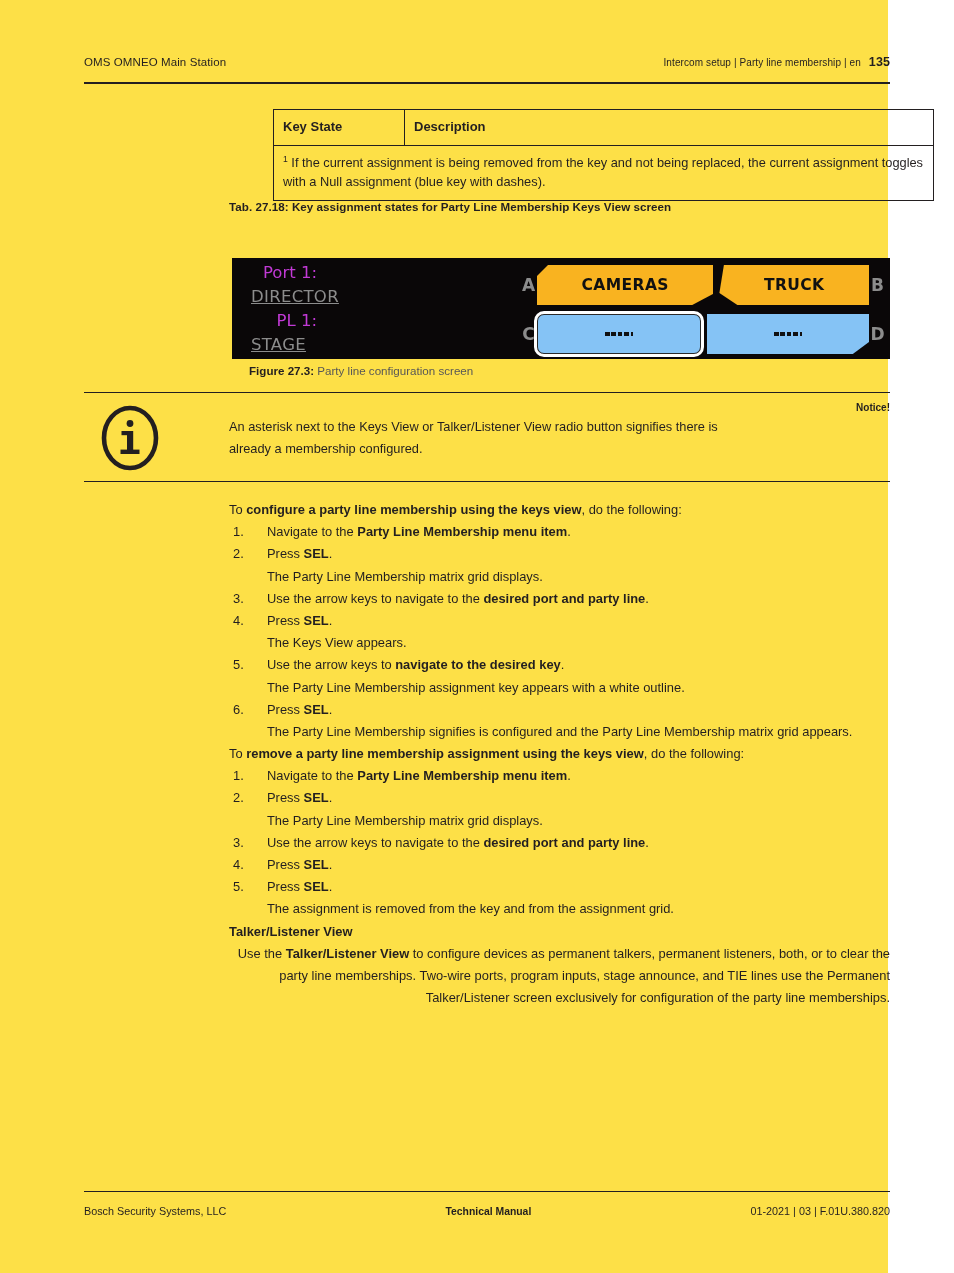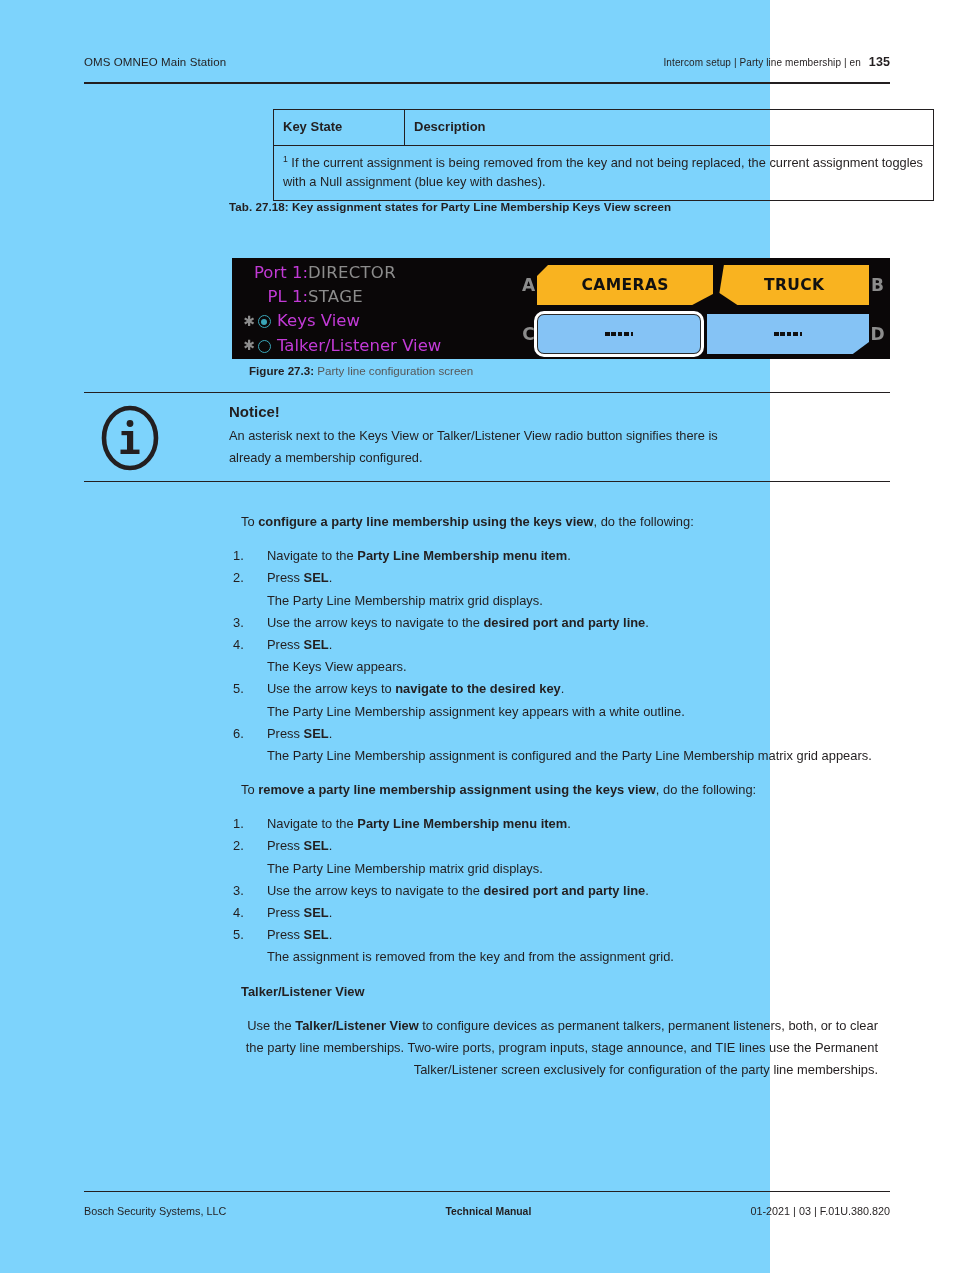--- a/index.html
+++ b/index.html
@@ -3,21 +3,21 @@
 <meta charset="utf-8">
 <style>
   * { box-sizing: border-box; margin: 0; padding: 0; }
   html, body {
     width: 954px;
     height: 1273px;
     background: #ffffff;
     font-family: "Liberation Sans", sans-serif;
     color: #231f20;
   }
-  .page { position: relative; width: 770px; height: 1273px; background: #7dd3fc; }
+  .page { position: relative; width: 888px; height: 1273px; background: #fde047; }
 
   
   .header {
     position: absolute;
     left: 84px; top: 55px; width: 806px;
     display: flex; justify-content: space-between; align-items: baseline;
     font-size: 11.5px; color: #231f20; letter-spacing: .1px;
   }
   .header-right { display: flex; align-items: baseline; gap: 0; }
   .header-right .crumbs { font-size: 10px; }
@@ -53,23 +53,23 @@
   .device {
     position: absolute; left: 232px; top: 258px;
     width: 658px; height: 101px;
     background: #0a0708;
     overflow: hidden;
   }
   .dev-left {
     position: absolute; left: 10px; top: 3px; width: 270px;
     font-family: "DejaVu Sans", sans-serif;
   }
-  .dev-row { display: flex; align-items: baseline; font-size: 16.5px; line-height: 1.46; }
+  .dev-row { display: flex; align-items: baseline; font-size: 16.5px; line-height: 1.46; flex-direction: column; }
   .dev-row .lbl { color: #c23ad6; width: 66px; text-align: right; }
-  .dev-row .val { color: #8c8c8c; letter-spacing: .3px; }
+  .dev-row .val { color: #8c8c8c; margin-left: 9px; letter-spacing: .3px; text-decoration: underline; }
   .dev-opt {
     display: flex; align-items: center; font-size: 16.5px; line-height: 1.42;
     color: #c23ad6; margin-top: 1px;
   }
   .dev-opt .ast { color: #8c8c8c; font-size: 14px; width: 14px; display:inline-block; text-align:center; }
   .radio {
     width: 13px; height: 13px; border-radius: 50%;
     border: 1.6px solid #3aa6b9; display: inline-block;
     margin: 0 6px 0 2px; position: relative; flex: 0 0 auto;
   }
@@ -125,28 +125,28 @@
   .notice-rule-bot {
     position: absolute; left: 84px; top: 481px; width: 806px; height: 1.4px; background: #231f20;
   }
   .notice-icon {
     position: absolute; left: 100px; top: 405px; width: 60px; height: 66px;
   }
   .notice-body {
     position: absolute; left: 229px; top: 399px; width: 661px;
     font-size: 12.8px; line-height: 1.72;
   }
-  .notice-body .ntitle { font-weight: bold; font-size: 15px; }
+  .notice-body .ntitle { font-weight: bold; font-size: 10px; text-align: right; }
 
   
   .content {
     position: absolute; left: 229px; top: 499px; width: 661px;
     font-size: 12.9px; line-height: 1.72; color: #231f20;
   }
-  .content p { margin: 12px; }
+  .content p { margin: 0; }
   .lead { margin-bottom: 0px; }
   ol.steps { list-style: none; margin: 0; padding: 0; }
   ol.steps > li { position: relative; padding-left: 38px; }
   ol.steps > li .num { position: absolute; left: 4px; top: 0; width: 22px; text-align: left; }
   .sub { padding-left: 38px; }
   .sec-head { font-weight: bold; margin-top: 15px; }
   .para { margin-top: 0px; text-align: right; }
 
   
   .rule-bottom {
@@ -273,21 +273,21 @@
         <span class="num">4.</span><span>Press </span><b>SEL</b><span>.</span>
       </li>
       <li class="sub">The Keys View appears.</li>
       <li>
         <span class="num">5.</span><span>Use the arrow keys to </span><b>navigate to the desired key</b><span>.</span>
       </li>
       <li class="sub">The Party Line Membership assignment key appears with a white outline.</li>
       <li>
         <span class="num">6.</span><span>Press </span><b>SEL</b><span>.</span>
       </li>
-      <li class="sub">The Party Line Membership assignment is configured and the Party Line Membership matrix grid appears.</li>
+      <li class="sub">The Party Line Membership signifies is configured and the Party Line Membership matrix grid appears.</li>
     </ol>
 
     <p class="lead">
       <span>To </span><b>remove a party line membership assignment using the keys view</b><span>, do the following:</span>
     </p>
 
     <ol class="steps">
       <li>
         <span class="num">1.</span><span>Navigate to the </span><b>Party Line Membership menu item</b><span>.</span>
       </li>

